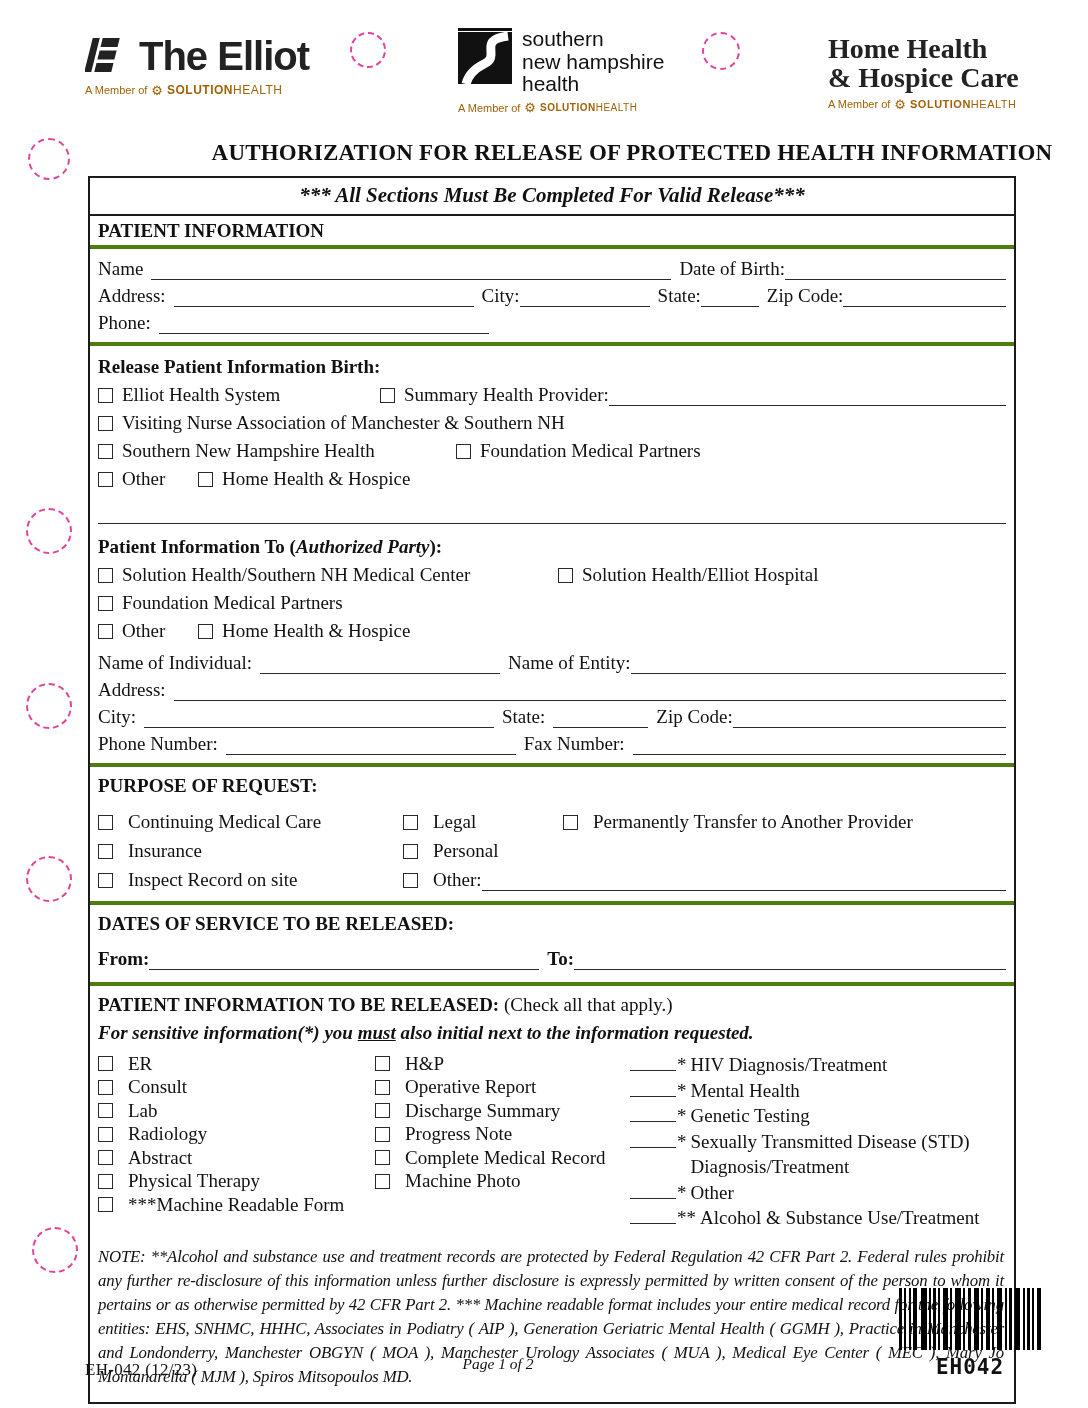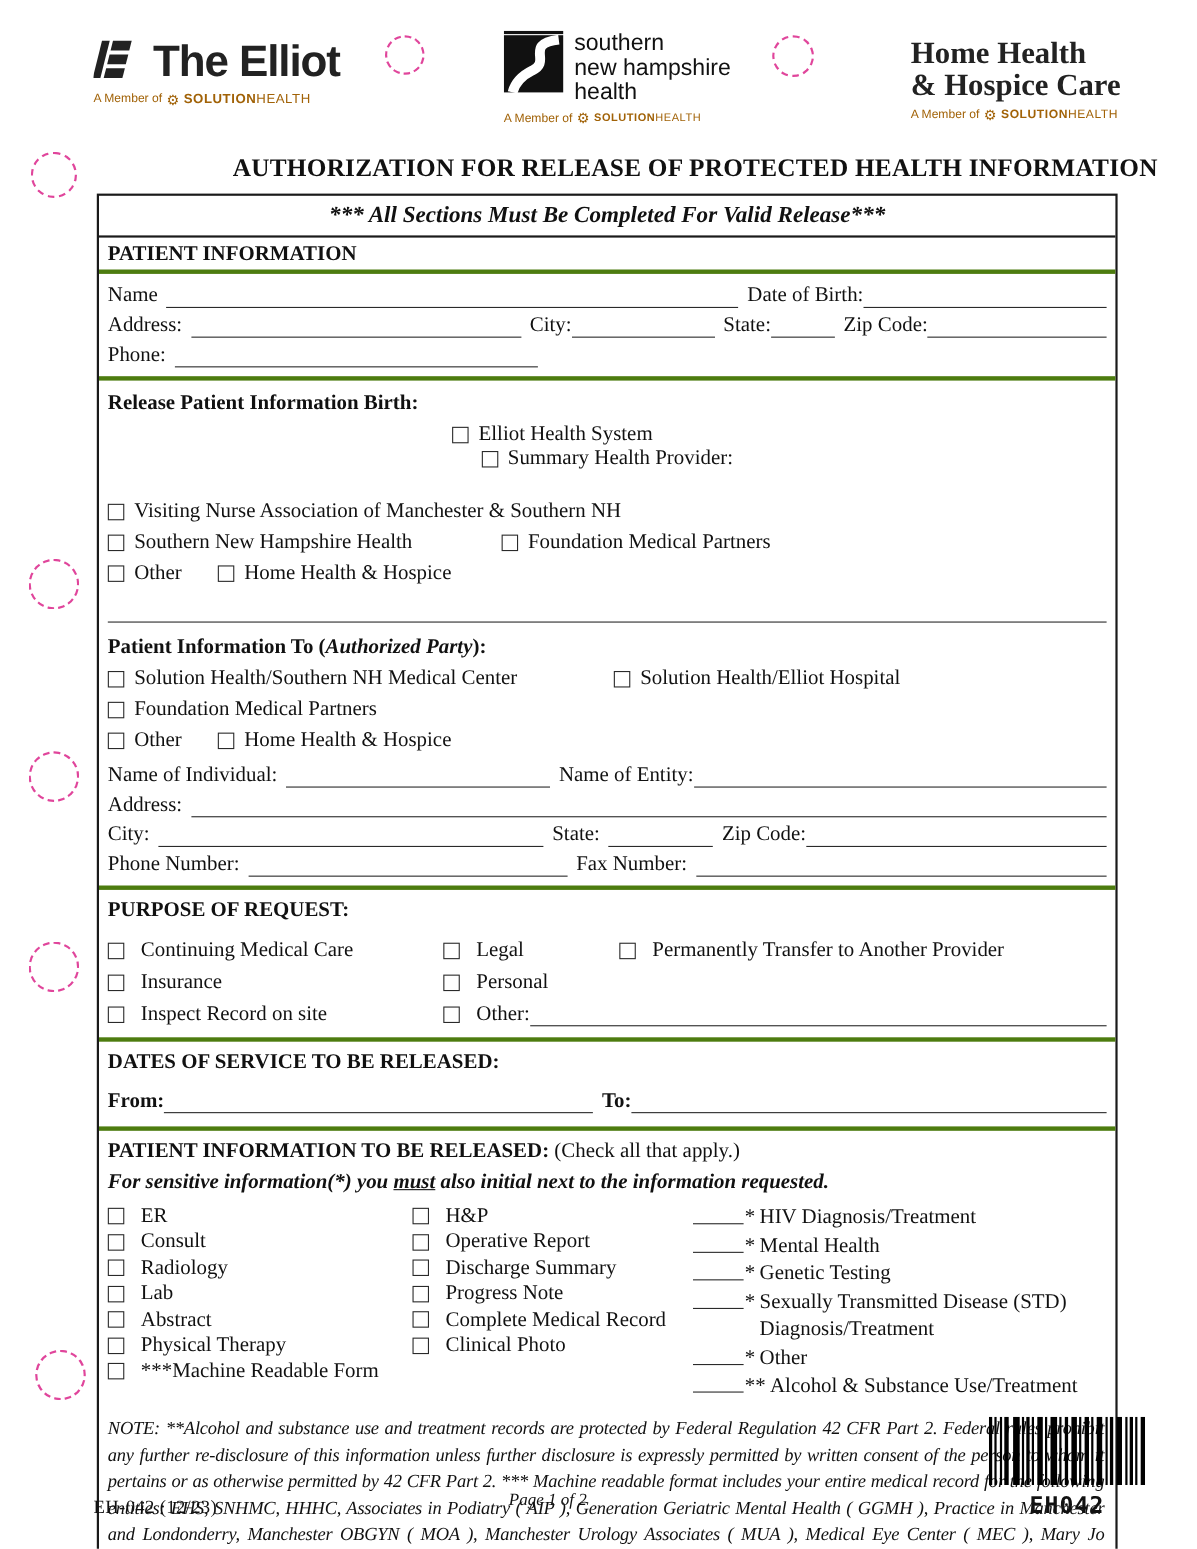--- a/index.html
+++ b/index.html
@@ -185,21 +185,21 @@
     <div class="frow">
       <span class="lbl">Phone:</span>
           <span class="sp"></span>
       <span class="line" style="width:330px;"></span>
     </div>
   </div>
 
   <div class="cellpad b-bot">
     <div class="subhead">Release Patient Information Birth:</div>
 
-    <div class="cbrow frow" style="flex-direction:column;">
+    <div class="cbrow frow" style="align-items:flex-end;">
       <span class="cbitem" style="width:282px;">
             <span class="cb"></span>
             <span>Elliot Health System</span>
           </span>
       <span class="cbitem">
             <span class="cb"></span>
             <span>Summary Health Provider:</span>
           </span>
       <span class="line grow"></span>
     </div>
@@ -379,27 +379,27 @@
             </div>
         <div class="cbrow">
               <span class="cbitem">
                 <span class="cb"></span>
                 <span style="padding-left:6px;">Consult</span>
               </span>
             </div>
         <div class="cbrow">
               <span class="cbitem">
                 <span class="cb"></span>
+                <span style="padding-left:6px;">Lab</span>
+              </span>
+            </div>
+        <div class="cbrow">
+              <span class="cbitem">
+                <span class="cb"></span>
                 <span style="padding-left:6px;">Radiology</span>
-              </span>
-            </div>
-        <div class="cbrow">
-              <span class="cbitem">
-                <span class="cb"></span>
-                <span style="padding-left:6px;">Lab</span>
               </span>
             </div>
         <div class="cbrow">
               <span class="cbitem">
                 <span class="cb"></span>
                 <span style="padding-left:6px;">Abstract</span>
               </span>
             </div>
         <div class="cbrow">
               <span class="cbitem">
@@ -441,21 +441,21 @@
             </div>
         <div class="cbrow">
               <span class="cbitem">
                 <span class="cb"></span>
                 <span style="padding-left:6px;">Complete Medical Record</span>
               </span>
             </div>
         <div class="cbrow">
               <span class="cbitem">
                 <span class="cb"></span>
-                <span style="padding-left:6px;">Clinical Photo</span>
+                <span style="padding-left:6px;">Machine Photo</span>
               </span>
             </div>
       </div>
       <div class="rcol3">
         <div class="s-item">
               <span class="s-line"></span>
               <span class="s-star">*</span>
               <span class="s-lbl">HIV Diagnosis/Treatment</span>
             </div>
         <div class="s-item">

